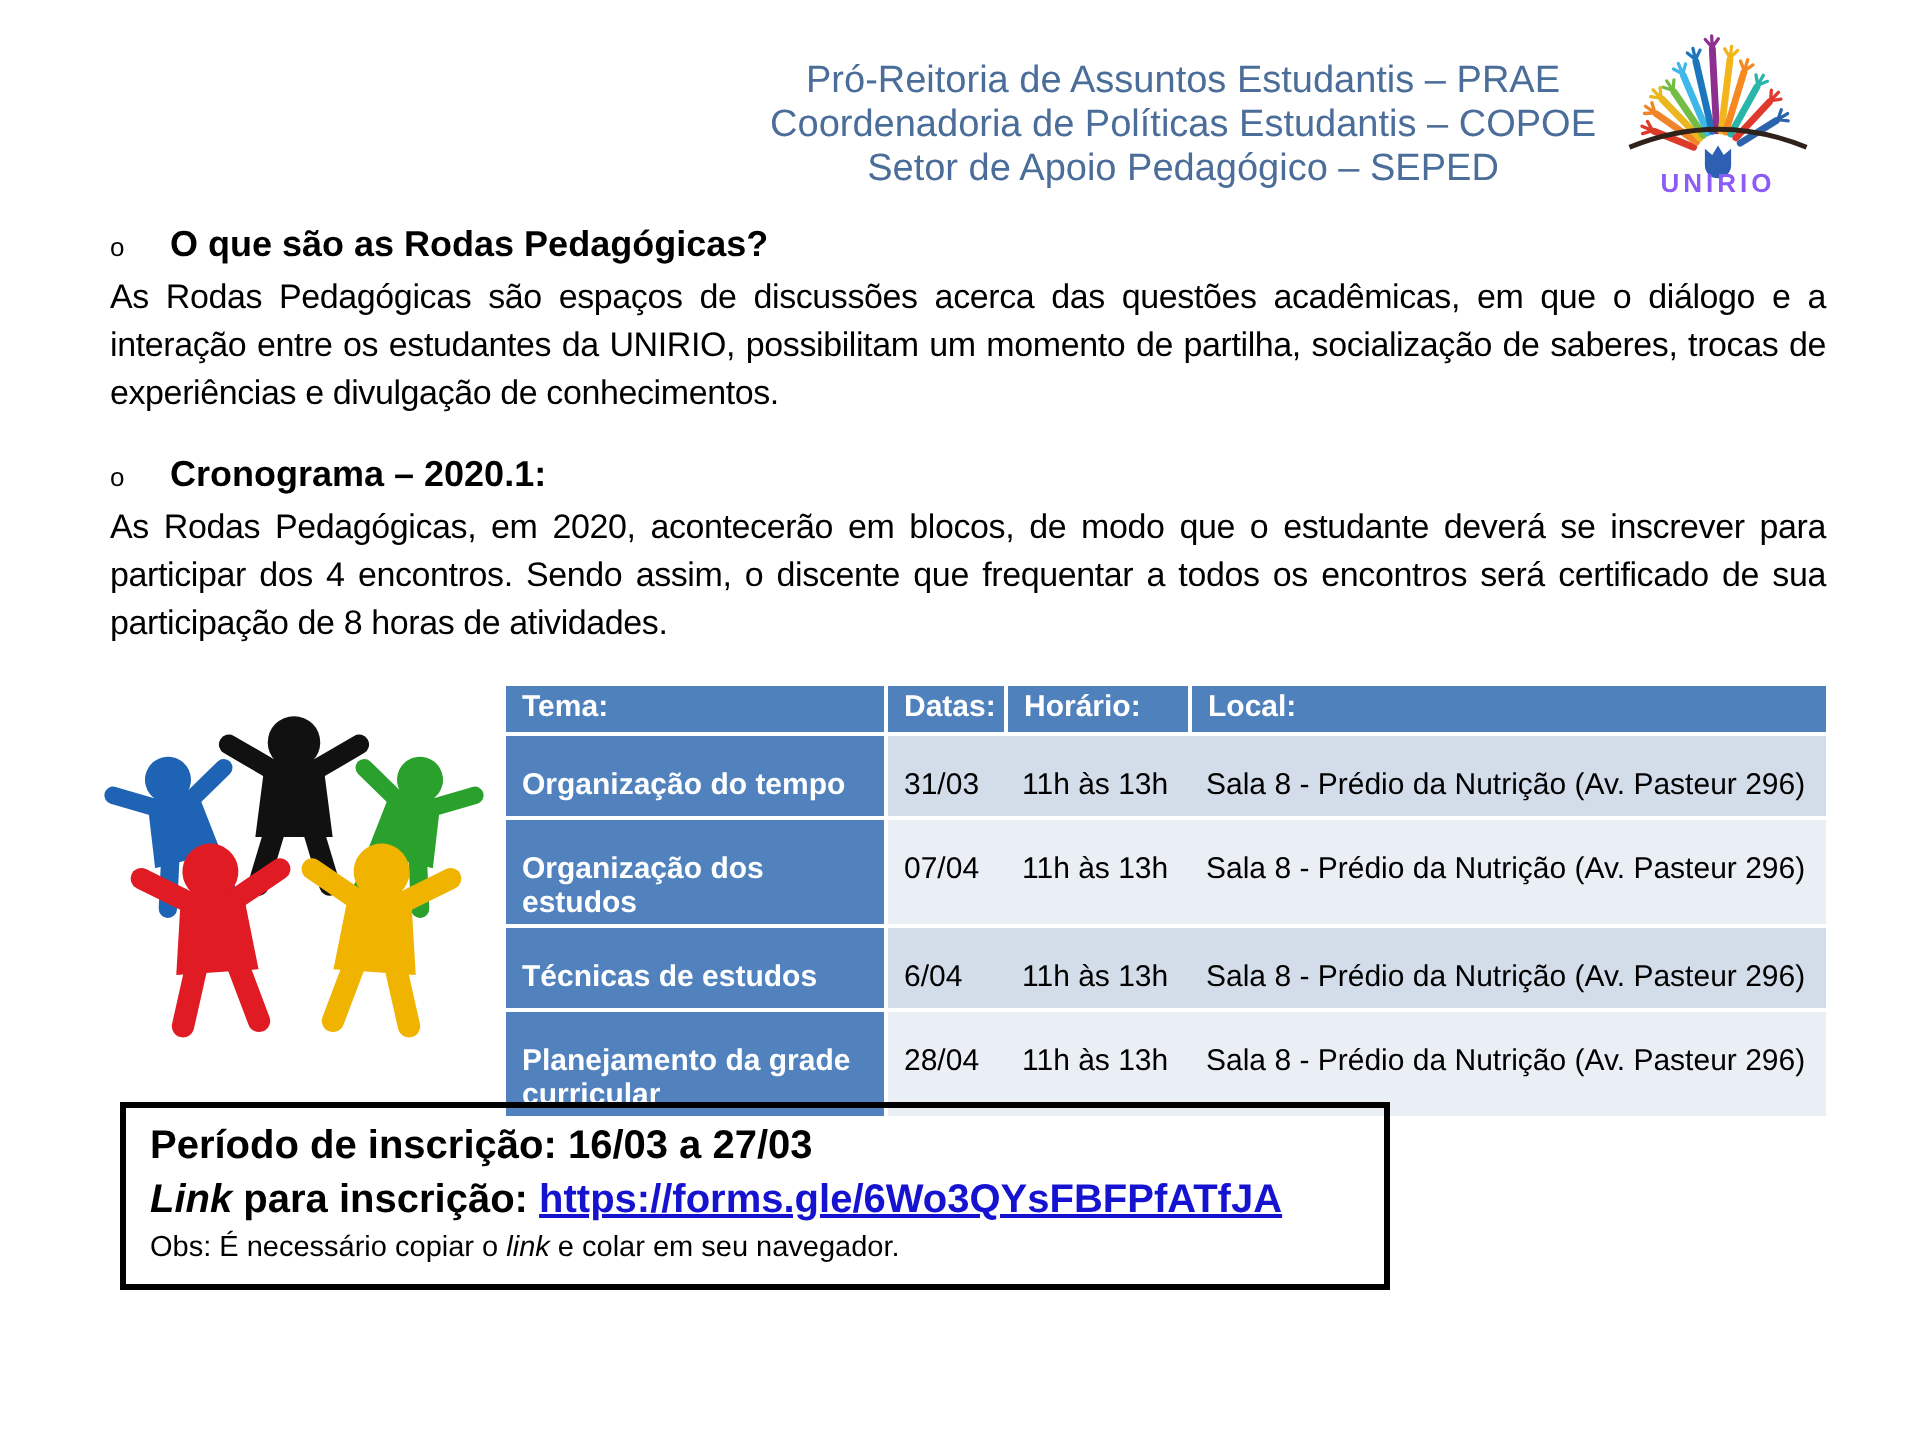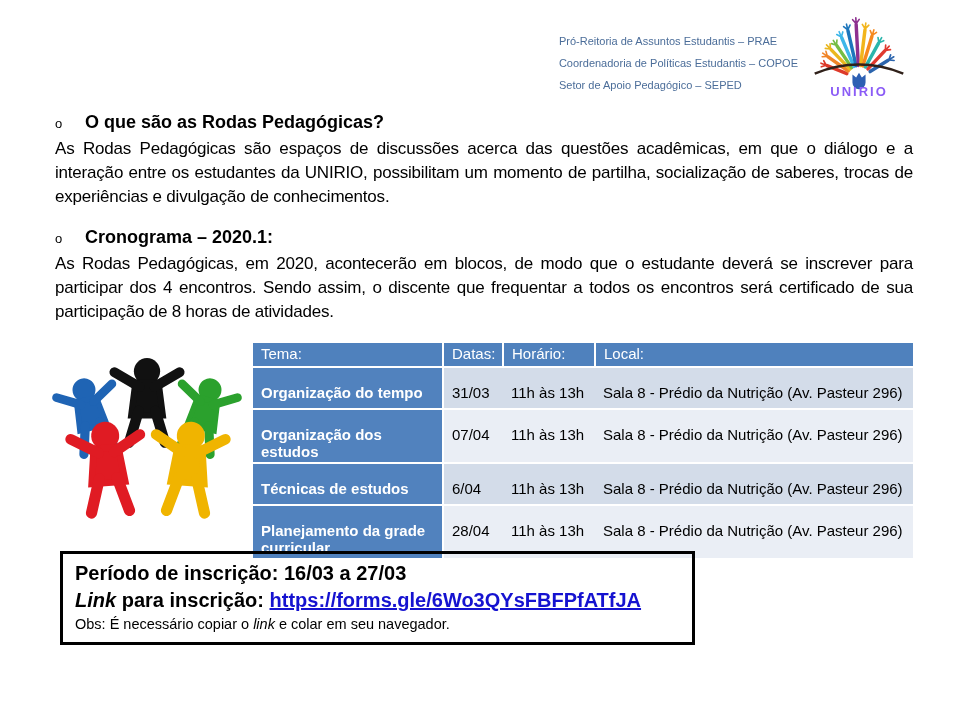--- a/index.html
+++ b/index.html
@@ -1,41 +1,41 @@
 <!DOCTYPE html>
 <html><head>
 <meta charset="utf-8">
 <style>
   html,body{margin:0;padding:0;background:#fff;}
   #page{position:relative;width:960px;height:720px;background:#fff;overflow:hidden;
         font-family:"Liberation Sans",sans-serif;color:#000;}
 
   
-  .header-text{position:absolute;top:30px;right:162px;text-align:left;
-               font-size:11px;line-height:22px;color:#4b6d99;}
+  .header-text{position:absolute;top:30px;right:162px;text-align:center;
+               font-size:19px;line-height:22px;color:#4b6d99;}
   .logo{position:absolute;left:800px;top:8px;width:118px;text-align:center;}
   .logo svg{display:block;margin:0 auto;}
   .logo-caption{font-size:13px;font-weight:bold;color:#8b5cf6;letter-spacing:2px;margin-top:-6px;}
 
   
   .content{position:absolute;left:55px;top:112px;width:858px;}
   .sec-head{display:flex;align-items:baseline;font-size:18px;font-weight:bold;}
   .bullet{width:30px;font-size:13px;font-weight:normal;flex:0 0 30px;}
   .underl{text-decoration-thickness:2px;text-underline-offset:3px;}
   .content p{margin:4px 0 0 0;font-size:17px;line-height:24px;text-align:justify;letter-spacing:-0.2px;}
   .sec2{margin-top:18px;}
 
   
   .clipart{position:absolute;left:42px;top:352px;width:210px;height:190px;}
 
   
   table.sched{position:absolute;left:253px;top:343px;width:660px;border-collapse:collapse;table-layout:fixed;}
   table.sched th,table.sched td{padding:2px 8px;vertical-align:top;font-size:15px;
         border-bottom:2px solid #fff;overflow:hidden;}
-  table.sched th{background:#4f81bd;color:#fff;text-align:left;font-weight:normal;height:19px;
+  table.sched th{background:#4f81bd;color:#fff;text-align:left;font-weight:bold;height:19px;
         border-right:2px solid #fff;}
   table.sched th:last-child{border-right:none;}
   td.tema{background:#5182be;color:#fff;font-weight:bold;border-right:2px solid #fff;}
   table.sched tbody tr{height:42px;}
   table.sched tbody tr:nth-child(odd) td:not(.tema){background:#d3dce9;}
   table.sched tbody tr:nth-child(even) td:not(.tema){background:#eaeef5;}
   table.sched td{padding-top:16px;}
 
   
   .info-box{position:absolute;left:60px;top:551px;width:605px;border:3px solid #000;

